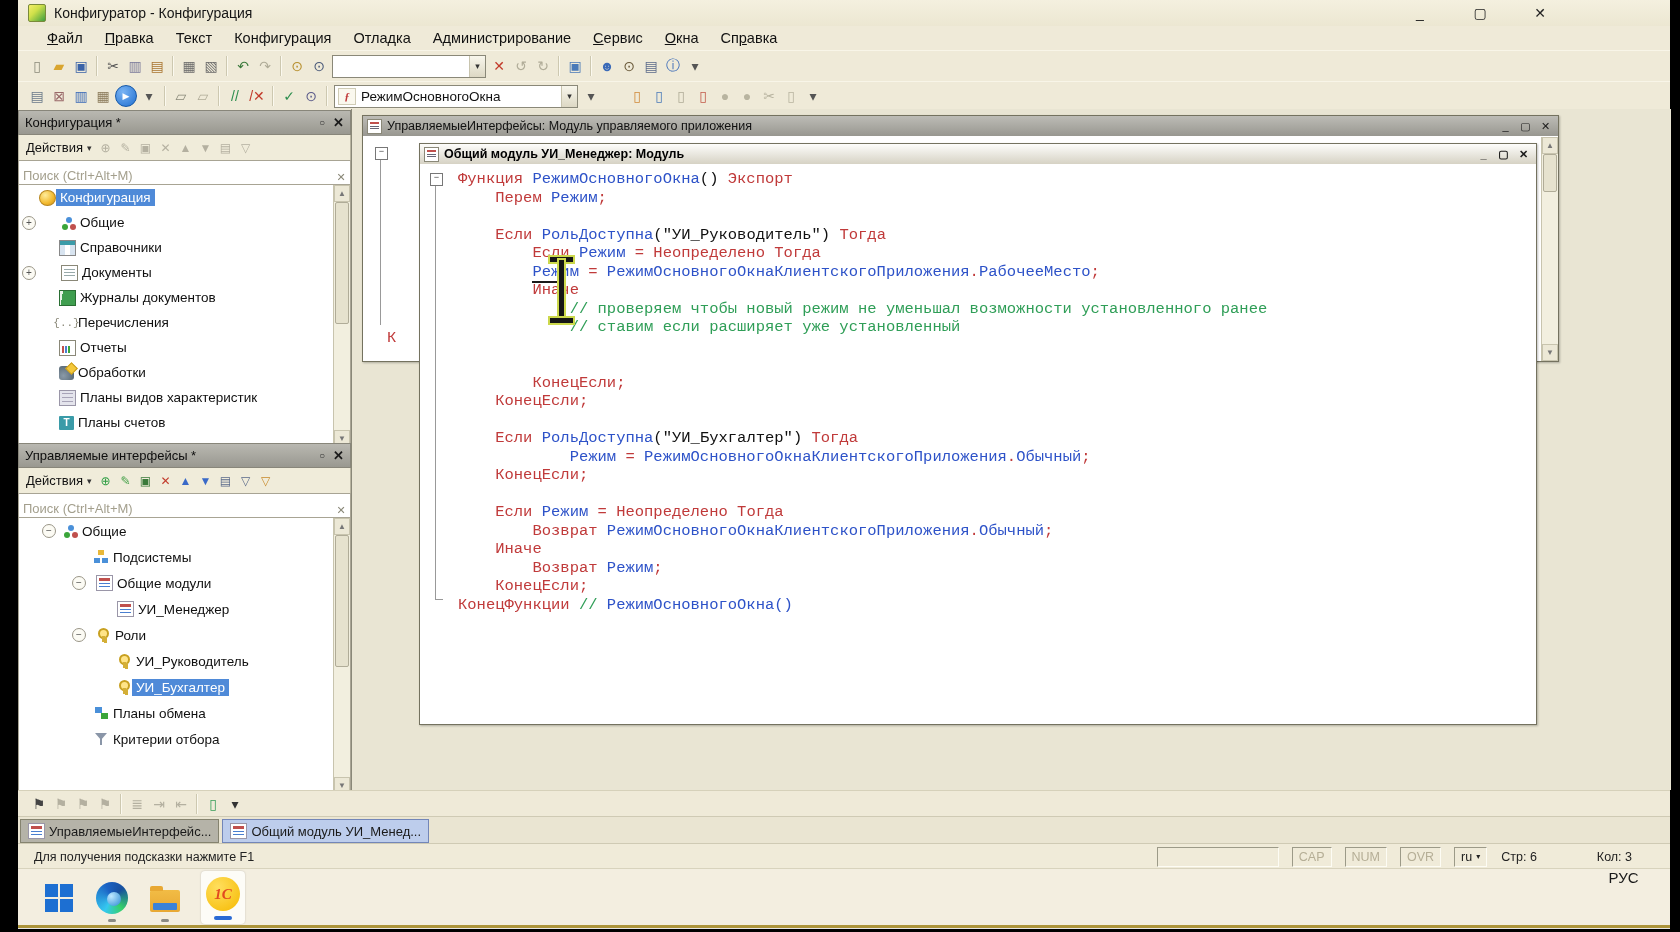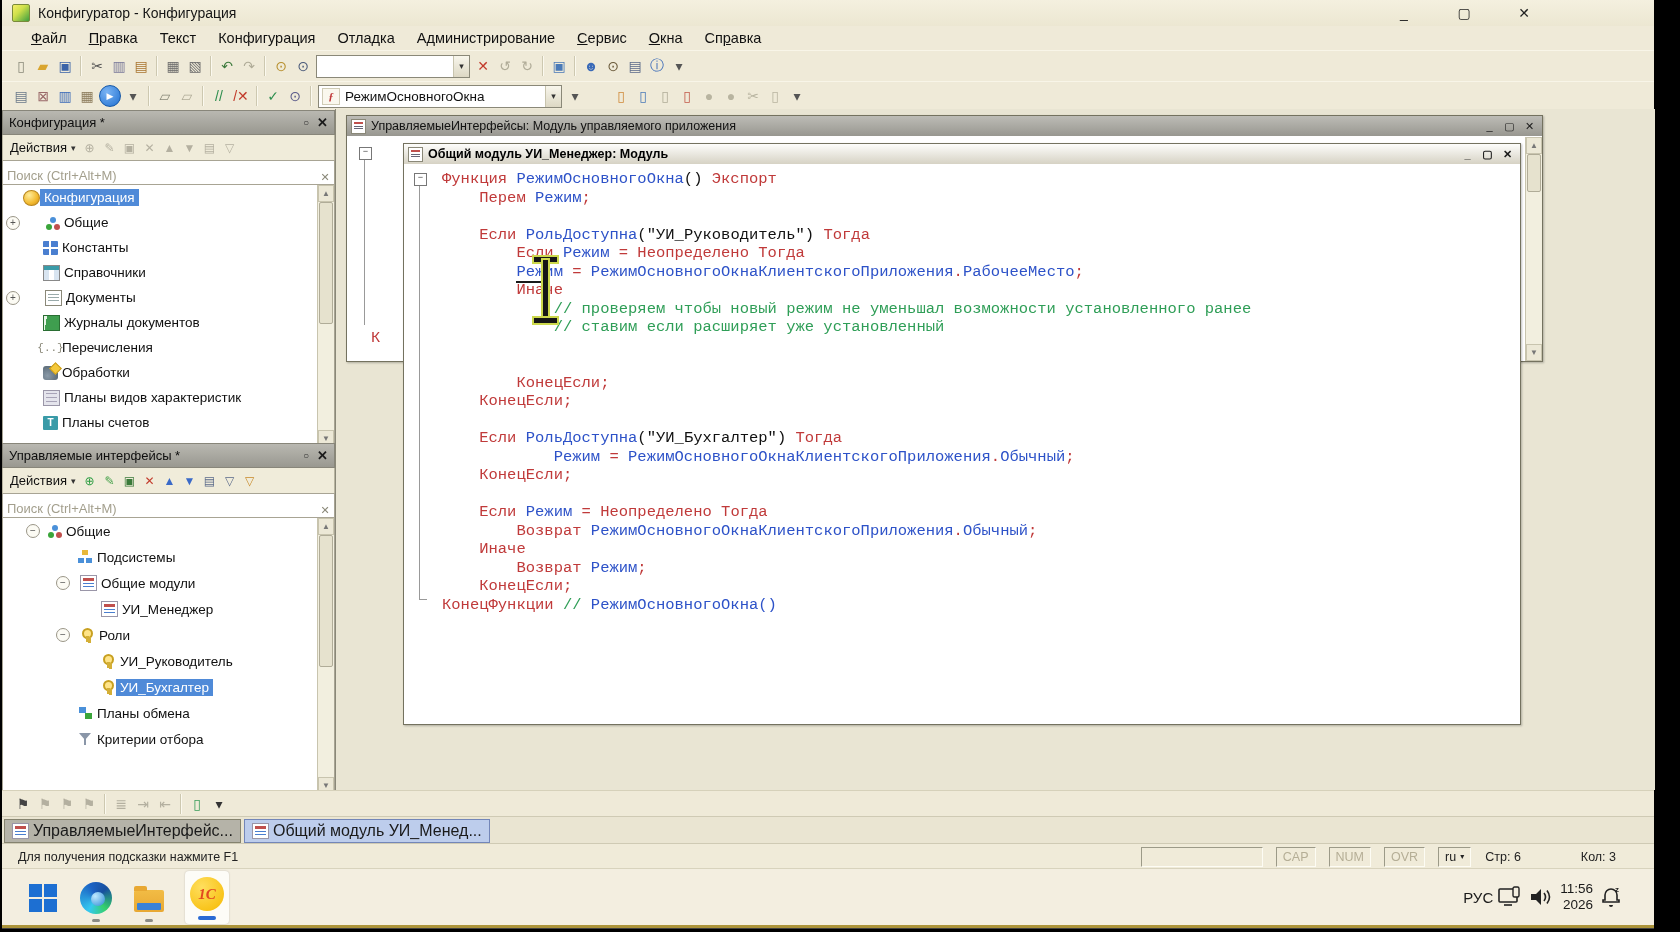--- a/index.html
+++ b/index.html
@@ -1,18 +1,18 @@
 <!DOCTYPE html>
 <html><head>
 <meta charset="utf-8">
 <style>
   html,body{margin:0;padding:0;background:#000;}
   .screen{position:relative;width:1680px;height:932px;background:#000;overflow:hidden;
           font-family:"Liberation Sans",sans-serif;color:#111;}
-  .app{position:absolute;left:2px;top:0;width:1652px;height:929px;background:#404040;}
+  .app{position:absolute;left:18px;top:0;width:1652px;height:929px;background:#e5e5e5;}
 
   
   .titlebar{position:absolute;left:0;top:0;right:0;height:26px;background:linear-gradient(#f4f0df,#ece7d2);
             display:flex;align-items:center;padding-left:10px;border-bottom:1px solid #d8d3bd;}
   .appicon{width:16px;height:16px;margin-right:8px;border:1px solid #7a8a3a;border-radius:2px;
            background:linear-gradient(135deg,#f4ee6a 0%,#cfe04a 40%,#3f9e3f 100%);}
   .title-text{font-size:14px;color:#151515;}
   .wctrl{position:absolute;right:100px;top:0;height:26px;display:flex;}
   .wctrl .wc{width:60px;height:26px;display:flex;align-items:center;justify-content:center;
              font-size:14px;color:#222;}
@@ -150,21 +150,21 @@
   .ibeam{position:absolute;width:28px;height:66px;z-index:60;}
   .ibeam .bar{position:absolute;left:11px;top:3px;bottom:3px;width:5px;background:#161616;box-shadow:0 0 0 2px #ccd84c;}
   .ibeam .top,.ibeam .bot{position:absolute;left:2px;width:23px;height:5px;background:#161616;box-shadow:0 0 0 2px #ccd84c;}
   .ibeam .top{top:0;} .ibeam .bot{bottom:0;}
 
   
   .flagbar{position:absolute;left:0;top:790px;right:0;height:26px;background:#efead8;display:flex;
            align-items:center;padding-left:10px;border-top:1px solid #d6d1ba;}
   .tabbar{position:absolute;left:0;top:816px;right:0;height:27px;background:#eae5d2;display:flex;
           align-items:flex-start;padding:2px 0 0 2px;gap:3px;border-top:1px solid #cfcab4;}
-  .tab{height:22px;display:flex;align-items:center;gap:4px;padding:0 7px;font-size:16px;
+  .tab{height:22px;display:flex;align-items:center;gap:4px;padding:0 7px;font-size:13px;
        background:#b5b3a8;border:1px solid #85836f;color:#1a1a1a;white-space:nowrap;}
   .tab.act{background:#bdcdec;border-color:#7386b8;}
   .statusbar{position:absolute;left:0;top:843px;right:0;height:25px;background:#f0ebd9;border-top:1px solid #cfcab4;
              display:flex;align-items:center;font-size:12.5px;color:#222;}
   .statusbar .hint{padding-left:16px;flex:1;}
   .sbox{height:18px;display:flex;align-items:center;justify-content:center;margin-right:4px;
         border:1px solid;border-color:#9c9a88 #fdfcf4 #fdfcf4 #9c9a88;padding:0 6px;margin-left:9px;}
   .sdis{color:#b5ae96;}
   .scell{padding:0 10px;white-space:nowrap;}
 
@@ -181,21 +181,21 @@
   .folder{width:30px;height:22px;background:linear-gradient(#f2bc45,#e8a833);border-radius:2px;position:relative;margin-top:6px;}
   .folder::before{content:"";position:absolute;left:0;top:-4px;width:13px;height:5px;background:#e8a833;border-radius:2px 2px 0 0;}
   .folder::after{content:"";position:absolute;left:3px;right:3px;bottom:2px;height:7px;background:#3b82d8;border-radius:1px;}
   .onecplate{position:absolute;left:183px;top:2px;width:44px;height:53px;background:#fdfcf7;border-radius:4px;
              box-shadow:0 0 2px rgba(0,0,0,.2);}
   .onec{position:absolute;left:5px;top:6px;width:34px;height:34px;border-radius:50%;
         background:radial-gradient(circle at 35% 30%,#ffdf5e,#f6b900);display:flex;align-items:center;
         justify-content:center;color:#e2491f;font:bold italic 15px "Liberation Serif",serif;}
   .dot{position:absolute;top:50px;width:8px;height:3px;border-radius:2px;background:#8a8a84;}
   .pill{position:absolute;left:13px;bottom:4px;width:18px;height:4px;border-radius:2px;background:#2a6ad4;}
-  .tray{position:absolute;right:30px;top:0;height:56px;display:flex;align-items:center;gap:5px;}
+  .tray{position:absolute;right:30px;top:0;height:56px;display:flex;align-items:center;gap:24px;flex-direction:column;}
   .tray .lang{font-size:15px;color:#1a1a1a;}
   .clock{text-align:right;font-size:13.5px;line-height:16px;color:#1a1a1a;}
 </style>
 </head>
 <body>
 
 <div class="screen">
  <div class="app">
 
   <div class="titlebar">
@@ -334,27 +334,20 @@
                 <span class="tpad" style="width: 2px;"></span>
                 <span class="texp on">+</span>
                 <span class="tpad" style="width: 24px;"></span>
                 <span class="ti ti-dots"></span>
                 <span class="tlabel">Общие</span>
               </div>
               <div class="trow">
                 <span class="tpad" style="width: 2px;"></span>
                 <span class="texp"></span>
                 <span class="tpad" style="width: 24px;"></span>
-                <span class="ti ti-const"></span>
-                <span class="tlabel">Константы</span>
-              </div>
-              <div class="trow">
-                <span class="tpad" style="width: 2px;"></span>
-                <span class="texp"></span>
-                <span class="tpad" style="width: 24px;"></span>
                 <span class="ti ti-table"></span>
                 <span class="tlabel">Справочники</span>
               </div>
               <div class="trow">
                 <span class="tpad" style="width: 2px;"></span>
                 <span class="texp on">+</span>
                 <span class="tpad" style="width: 24px;"></span>
                 <span class="ti ti-doc"></span>
                 <span class="tlabel">Документы</span>
               </div>
@@ -364,20 +357,27 @@
                 <span class="tpad" style="width: 24px;"></span>
                 <span class="ti ti-journal"></span>
                 <span class="tlabel">Журналы документов</span>
               </div>
               <div class="trow">
                 <span class="tpad" style="width: 2px;"></span>
                 <span class="texp"></span>
                 <span class="tpad" style="width: 24px;"></span>
                 <span class="ti ti-enum"></span>
                 <span class="tlabel">Перечисления</span>
+              </div>
+              <div class="trow">
+                <span class="tpad" style="width: 2px;"></span>
+                <span class="texp"></span>
+                <span class="tpad" style="width: 24px;"></span>
+                <span class="ti ti-report"></span>
+                <span class="tlabel">Отчеты</span>
               </div>
               <div class="trow">
                 <span class="tpad" style="width: 2px;"></span>
                 <span class="texp"></span>
                 <span class="tpad" style="width: 24px;"></span>
                 <span class="ti ti-proc"></span>
                 <span class="tlabel">Обработки</span>
               </div>
               <div class="trow">
                 <span class="tpad" style="width: 2px;"></span>

